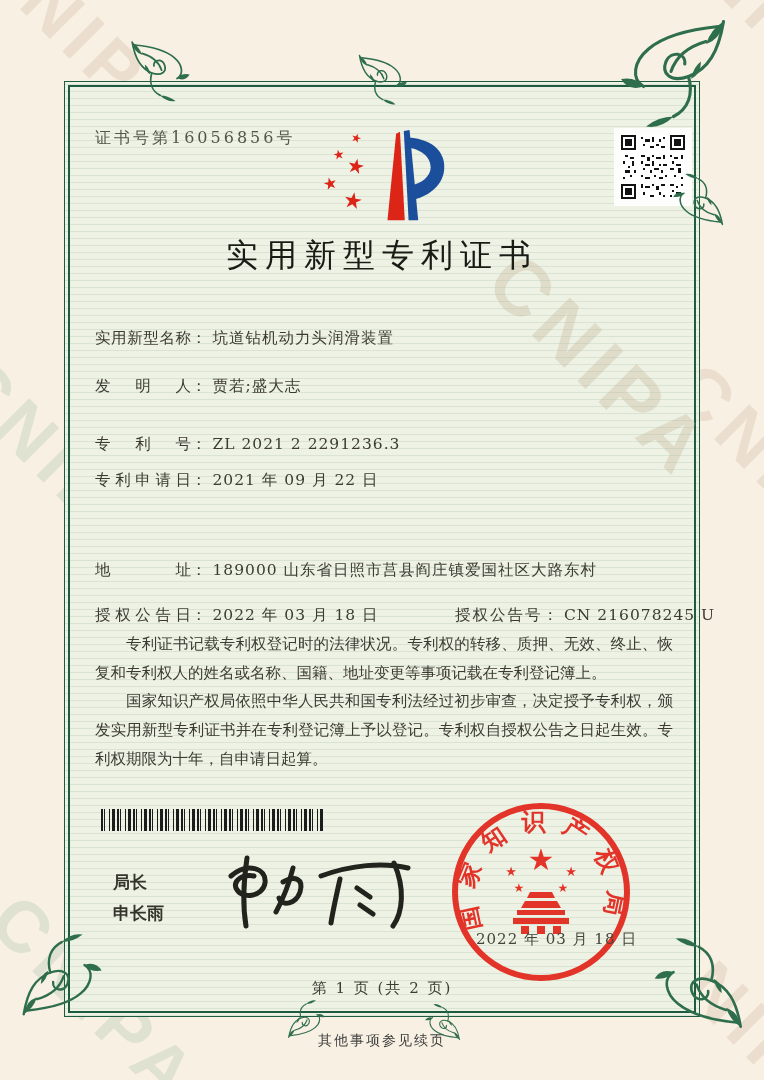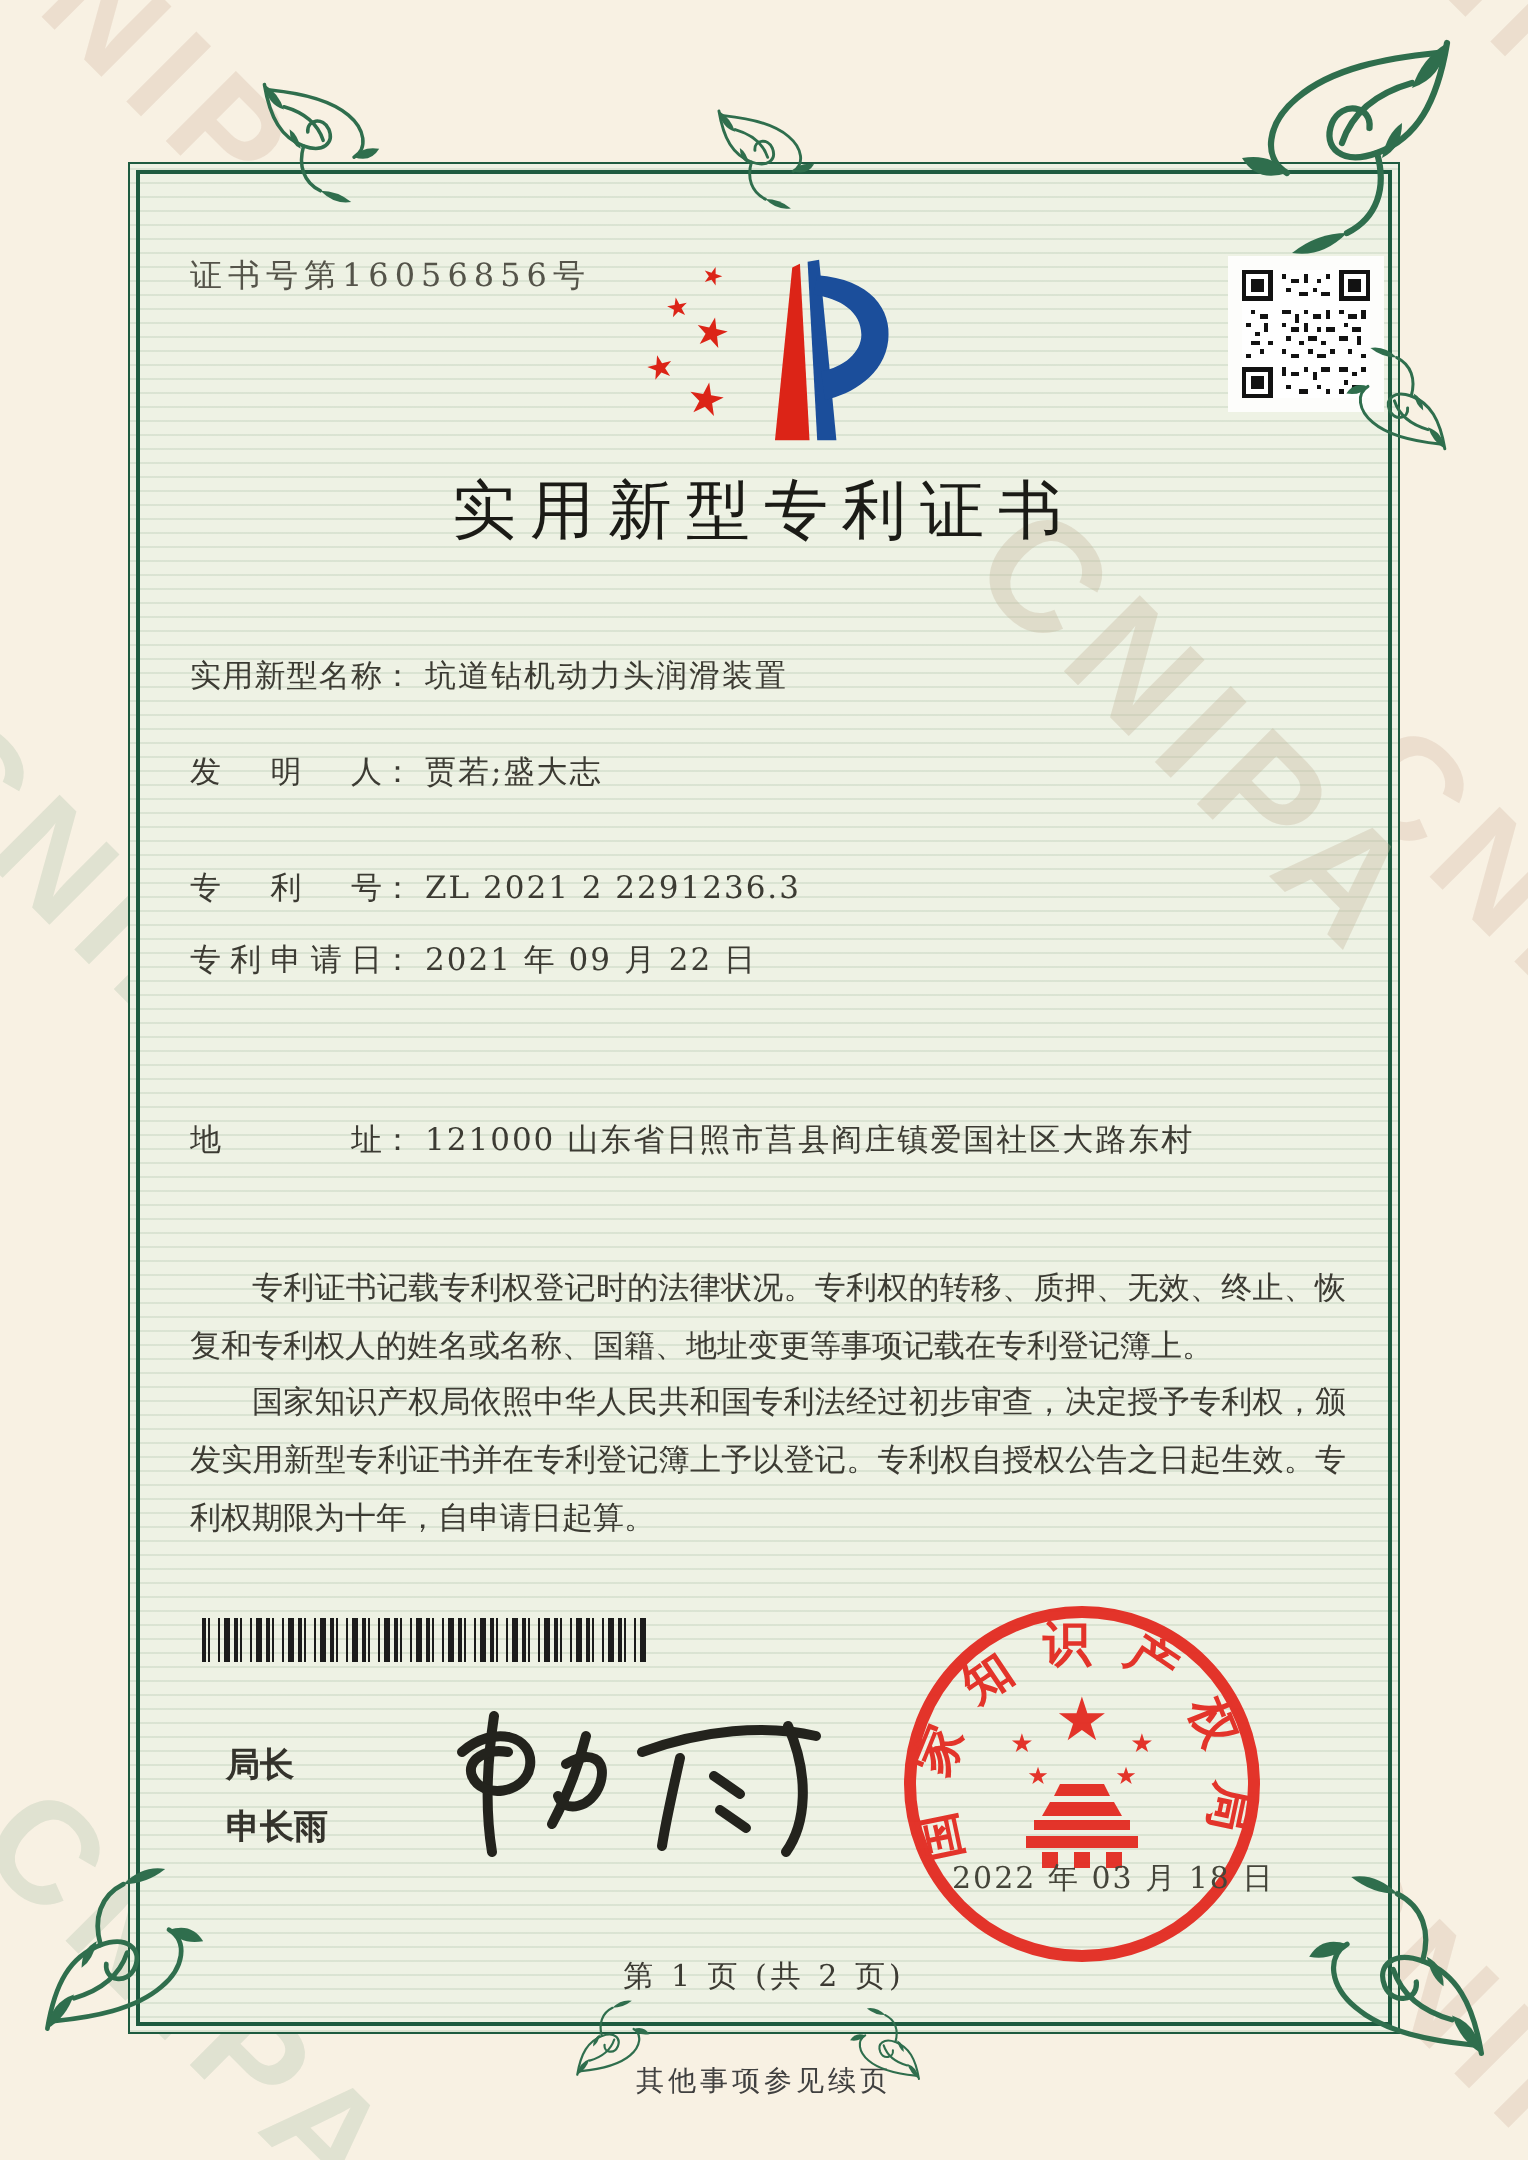--- a/index.html
+++ b/index.html
@@ -226,21 +226,27 @@
     <div class="field-row" style="top:294px;">
       <span class="flabel">发明人</span><span class="fcolon">：</span><span class="fvalue">贾若;盛大志</span>
     </div>
     <div class="field-row" style="top:352px;">
       <span class="flabel">专利号</span><span class="fcolon">：</span><span class="fvalue">ZL 2021 2 2291236.3</span>
     </div>
     <div class="field-row" style="top:388px;">
       <span class="flabel">专利申请日</span><span class="fcolon">：</span><span class="fvalue">2021 年 09 月 22 日</span>
     </div>
     <div class="field-row" style="top:478px;">
-      <span class="flabel">地址</span><span class="fcolon">：</span><span class="fvalue">121000 山东省日照市莒县阎庄镇爱国社区大路东村</span>
+      <span class="flabel">地址</span><span class="fcolon">：</span><span class="fvalue">189000 山东省日照市莒县阎庄镇爱国社区大路东村</span>
+    </div>
+    <div class="field-row" style="top:523px;">
+      <span class="flabel">授权公告日</span><span class="fcolon">：</span><span class="fvalue">2022 年 03 月 18 日</span>
+      <span class="g2">
+        <span class="g2label">授权公告号</span><span class="fcolon">：</span><span class="fvalue">CN 216078245 U</span>
+      </span>
     </div>
 
     <div class="body-text">
       <p>专利证书记载专利权登记时的法律状况。专利权的转移、质押、无效、终止、恢复和专利权人的姓名或名称、国籍、地址变更等事项记载在专利登记簿上。</p>
       <p>国家知识产权局依照中华人民共和国专利法经过初步审查，决定授予专利权，颁发实用新型专利证书并在专利登记簿上予以登记。专利权自授权公告之日起生效。专利权期限为十年，自申请日起算。</p>
     </div>
 
     <div class="barcode"></div>
 
     <div class="signer">

